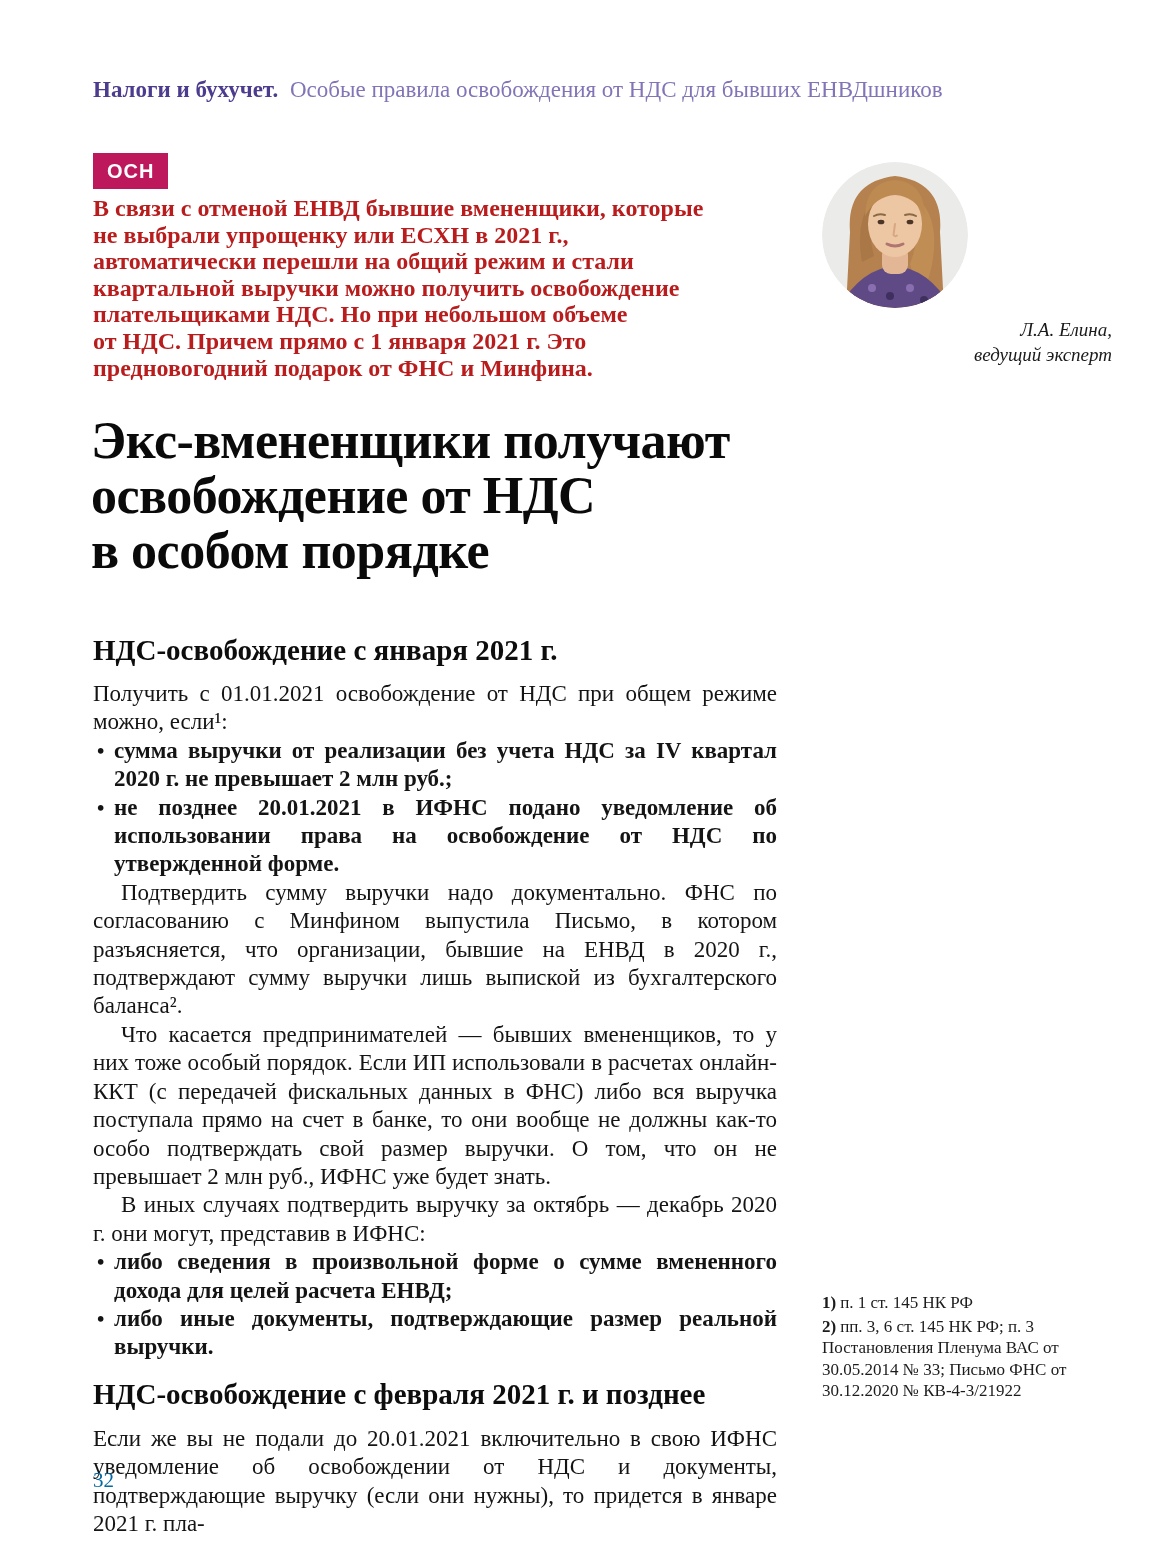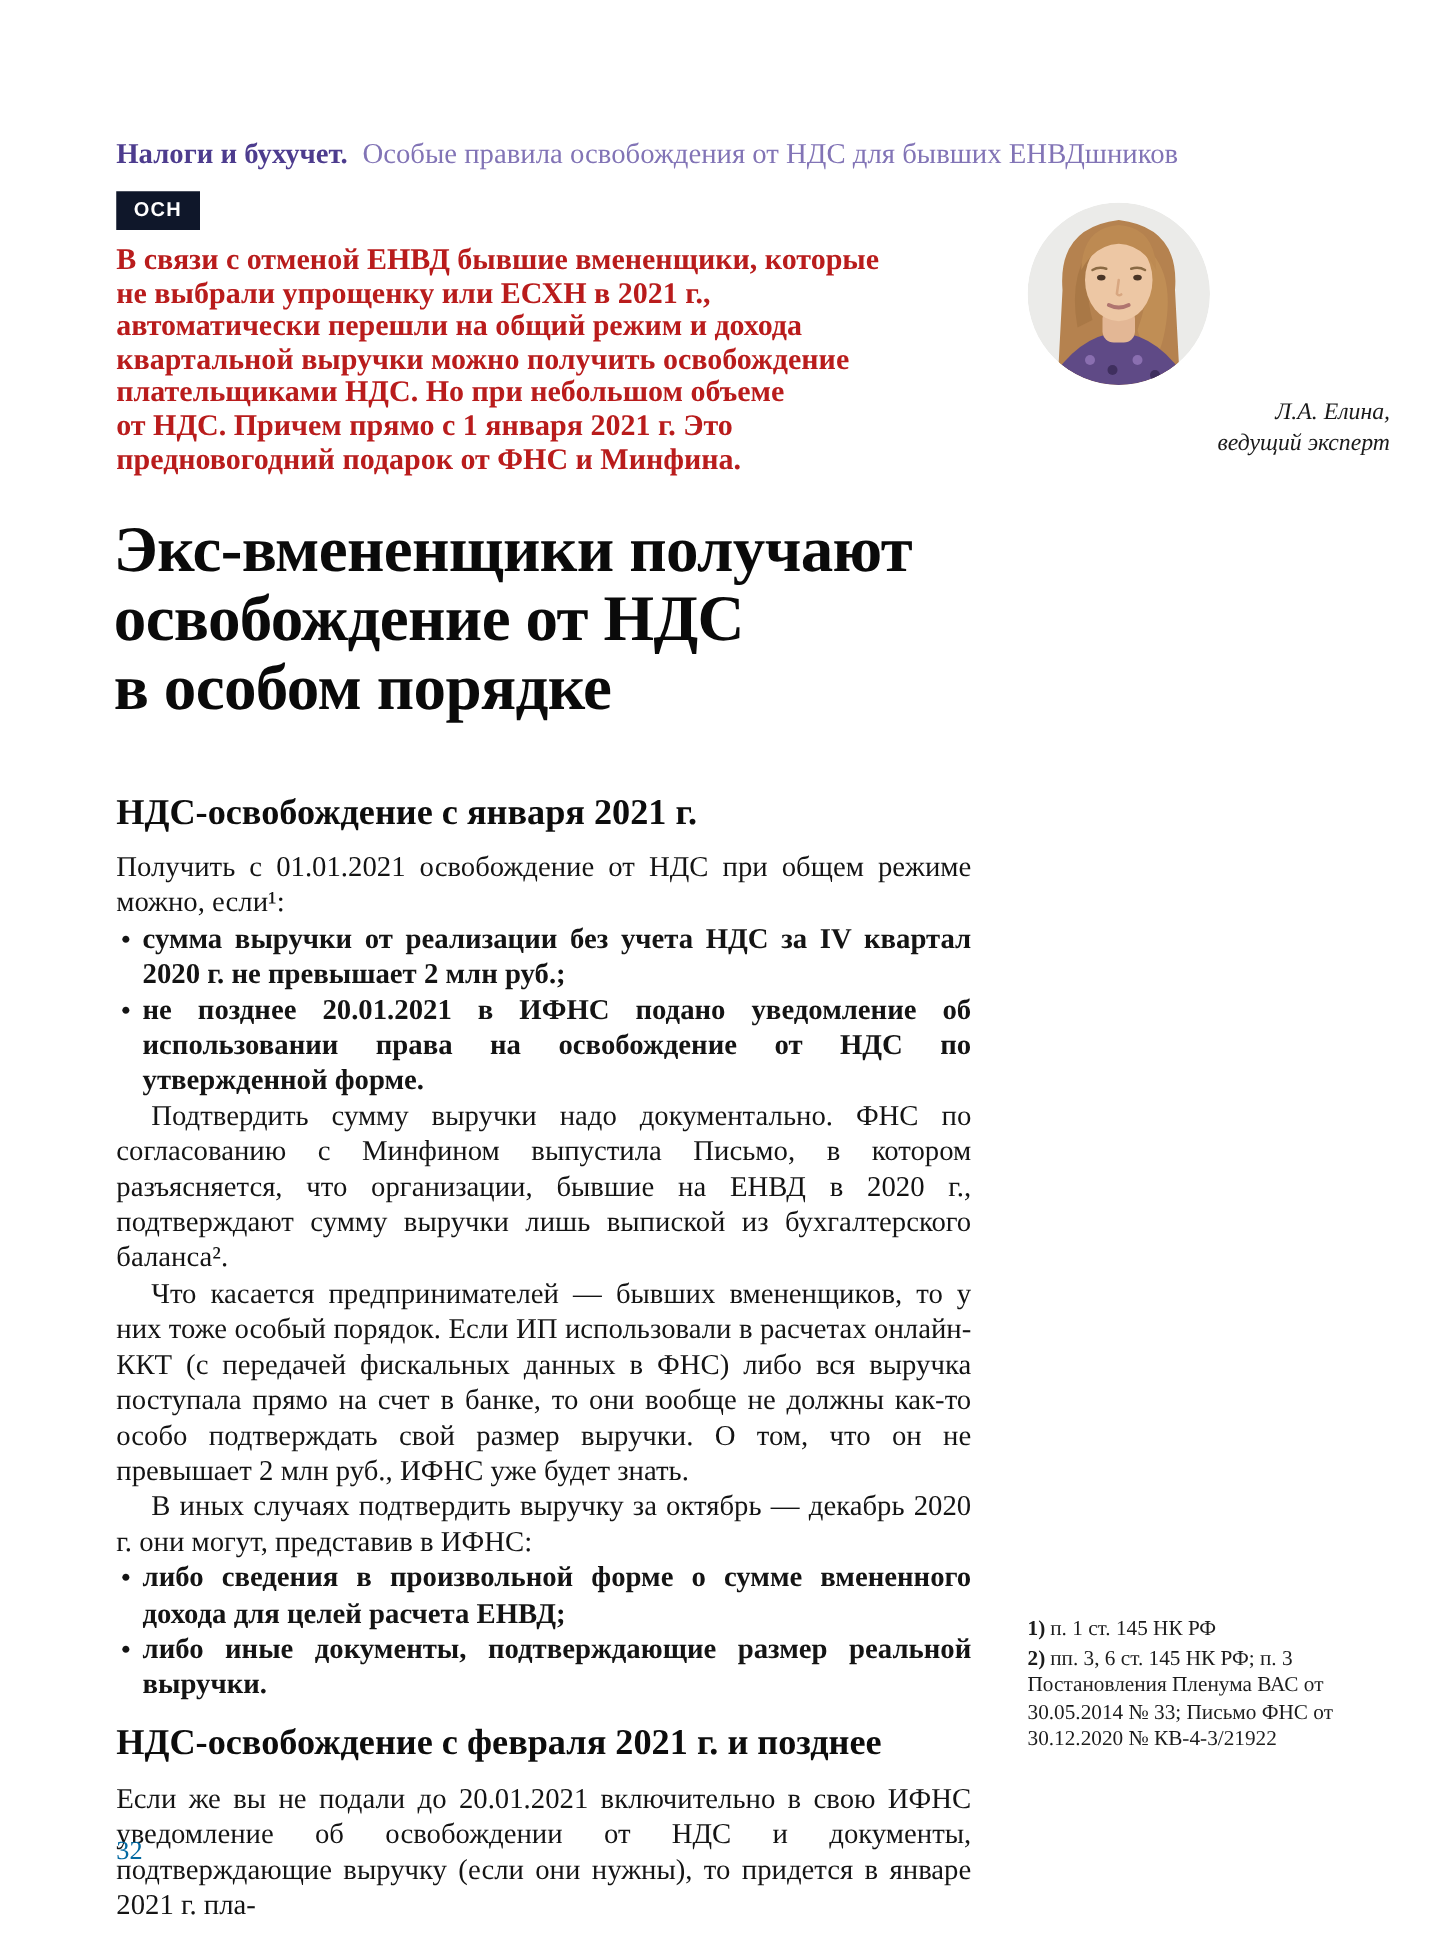--- a/index.html
+++ b/index.html
@@ -9,31 +9,31 @@
     font-family: "Liberation Serif", "DejaVu Serif", serif;
     color: #111111;
     position: relative;
     overflow: hidden;
   }
   .page { position: relative; width: 1163px; height: 1559px; background: #ffffff; }
 
   
   .kicker {
     position: absolute; left: 93px; top: 76px;
-    font-size: 23px; line-height: 28px; white-space: nowrap; margin-top: 33px;
+    font-size: 23px; line-height: 28px; white-space: nowrap;
   }
   .kicker-brand { font-weight: bold; color: #4d3c8e; }
   .kicker-topic { color: #8274b6; margin-left: 6px; }
 
   
   .badge {
     position: absolute; left: 93px; top: 153px;
-    background: #0f172a; color: #ffffff;
+    background: #be185d; color: #ffffff;
     font-family: "Liberation Sans", sans-serif;
-    font-weight: bold; font-size: 16px; letter-spacing: 1px;
+    font-weight: bold; font-size: 20px; letter-spacing: 1px;
     padding: 7px 14px 6px 14px;
   }
 
   
   .lede {
     position: absolute; left: 93px; top: 195px; width: 700px;
     font-weight: bold; font-size: 24px; line-height: 26.6px;
     color: #b91c1c;
   }
 
@@ -91,21 +91,21 @@
   <header class="kicker">
     <span class="kicker-brand">Налоги и бухучет.</span>
     <span class="kicker-topic">Особые правила освобождения от НДС для бывших ЕНВДшников</span>
   </header>
 
   <div class="badge">ОСН</div>
 
   <div class="lede">
     <span class="lede-line" style="display:block">В связи с отменой ЕНВД бывшие вмененщики, которые</span>
     <span class="lede-line" style="display:block">не выбрали упрощенку или ЕСХН в 2021 г.,</span>
-    <span class="lede-line" style="display:block">автоматически перешли на общий режим и дохода</span>
+    <span class="lede-line" style="display:block">автоматически перешли на общий режим и стали</span>
     <span class="lede-line" style="display:block">квартальной выручки можно получить освобождение</span>
     <span class="lede-line" style="display:block">плательщиками НДС. Но при небольшом объеме</span>
     <span class="lede-line" style="display:block">от НДС. Причем прямо с 1 января 2021 г. Это</span>
     <span class="lede-line" style="display:block">предновогодний подарок от ФНС и Минфина.</span>
   </div>
 
   <figure class="author">
     <div class="author-photo-wrap">
       <svg width="146" height="146" viewBox="0 0 146 146">
         <defs>

